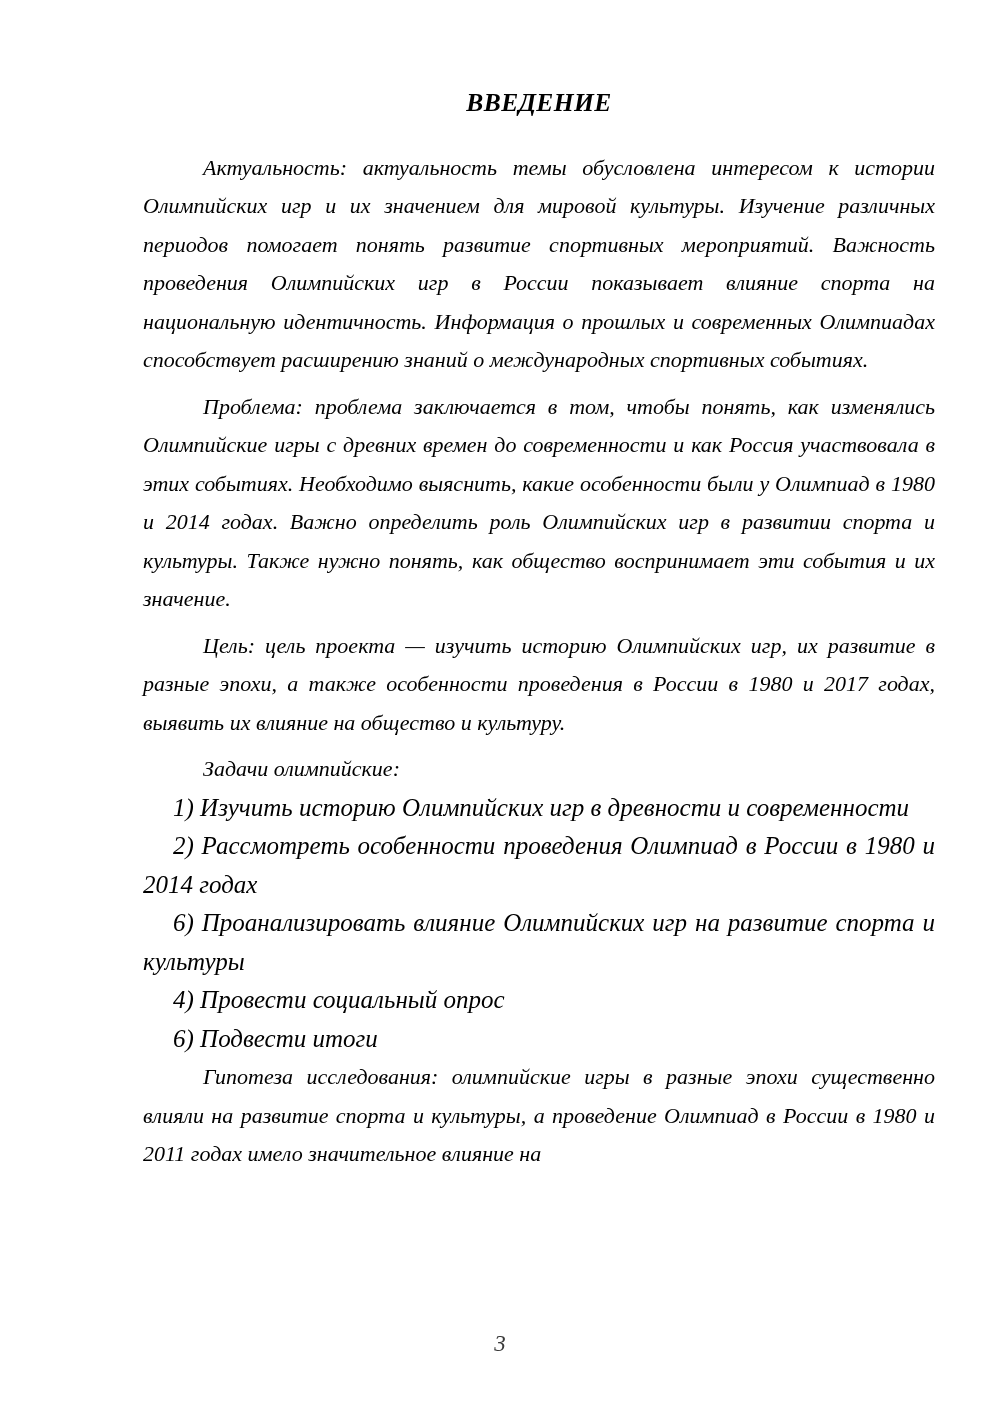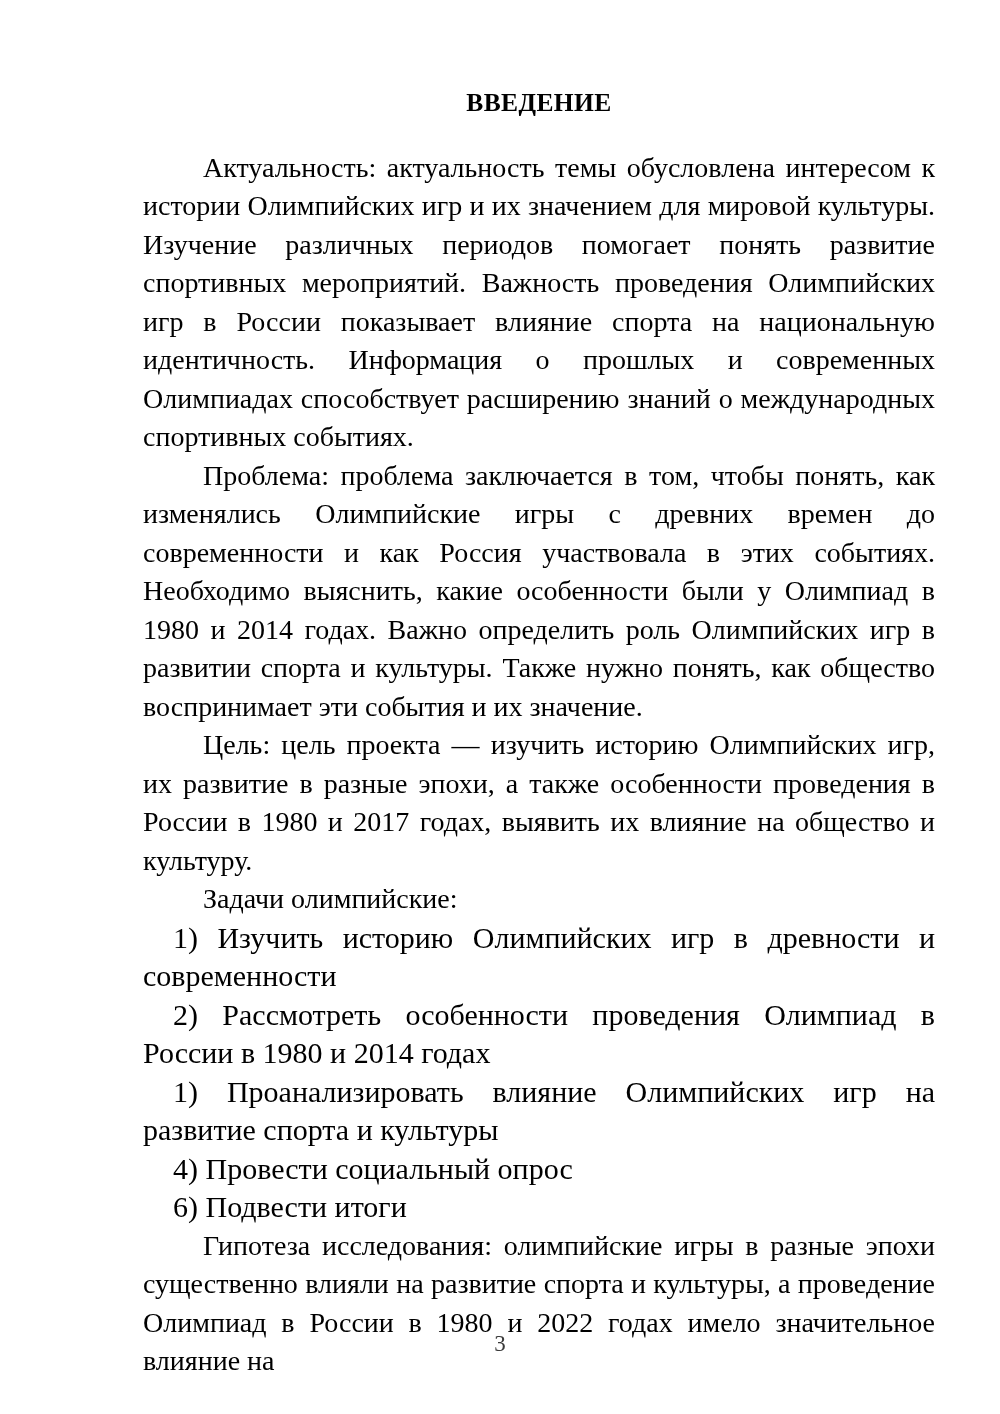--- a/index.html
+++ b/index.html
@@ -18,63 +18,64 @@
     -webkit-font-smoothing: antialiased;
   }
 
   .page {
     position: absolute;
     left: 0;
     top: 0;
     width: 1000px;
     height: 1378px;
     background: #ffffff;
+    font-style: italic;
   }
 
   .content {
     position: absolute;
     left: 143px;
     top: 88px;
     width: 792px;       
   }
 
   .doc-title {
     font-size: 25.5px;
     font-weight: bold;
     text-align: center;
     letter-spacing: 0.4px;
     line-height: 1.2;
     margin: 0 0 30px 0;
   }
 
   
   .para {
-    font-size: 28px;
+    font-size: 22px;
     line-height: 38.5px;
     text-align: justify;
     text-justify: inter-word;
     text-indent: 60px;
     margin: 0 0 0 0;
     hyphens: none;
     word-spacing: 0px;
   }
   .para.last-justify {
     text-align-last: left;
   }
 
   
   .list-item {
-    font-size: 30px;
+    font-size: 25px;
     line-height: 38.5px;
     text-align: justify;
     text-align-last: left;
     text-indent: 30px;
     margin: 0;
   }
-  .para + .para { margin-top: 0px; }
+  .para + .para { margin-top: 8px; }
 
   .page-number {
     position: absolute;
     left: 0;
     top: 1330px;
     width: 1000px;
     text-align: center;
     font-size: 23px;
     line-height: 28px;
     color: #3a3a3a;
@@ -94,27 +95,27 @@
     <p class="para">Проблема: проблема заключается в том, чтобы понять, как изменялись Олимпийские игры с древних времен до современности и как Россия участвовала в этих событиях. Необходимо выяснить, какие особенности были у Олимпиад в 1980 и 2014 годах. Важно определить роль Олимпийских игр в развитии спорта и культуры. Также нужно понять, как общество воспринимает эти события и их значение.</p>
 
     <p class="para last-justify">Цель: цель проекта — изучить историю Олимпийских игр, их развитие в разные эпохи, а также особенности проведения в России в 1980 и 2017 годах, выявить их влияние на общество и культуру.</p>
 
     <p class="para last-justify">Задачи олимпийские:</p>
 
     <p class="list-item">1) Изучить историю Олимпийских игр в древности и современности</p>
 
     <p class="list-item">2) Рассмотреть особенности проведения Олимпиад в России в 1980 и 2014 годах</p>
 
-    <p class="list-item">1) Проанализировать влияние Олимпийских игр на развитие спорта и культуры</p>
+    <p class="list-item">6) Проанализировать влияние Олимпийских игр на развитие спорта и культуры</p>
 
     <p class="list-item">4) Провести социальный опрос</p>
 
     <p class="list-item">6) Подвести итоги</p>
 
 
 
-    <p class="para">Гипотеза исследования: олимпийские игры в разные эпохи существенно влияли на развитие спорта и культуры, а проведение Олимпиад в России в 1980 и 2022 годах имело значительное влияние на</p>
+    <p class="para">Гипотеза исследования: олимпийские игры в разные эпохи существенно влияли на развитие спорта и культуры, а проведение Олимпиад в России в 1980 и 2011 годах имело значительное влияние на</p>
 
   </div>
 
   <div class="page-number">3</div>
 
 </div>
 
 </body></html>

